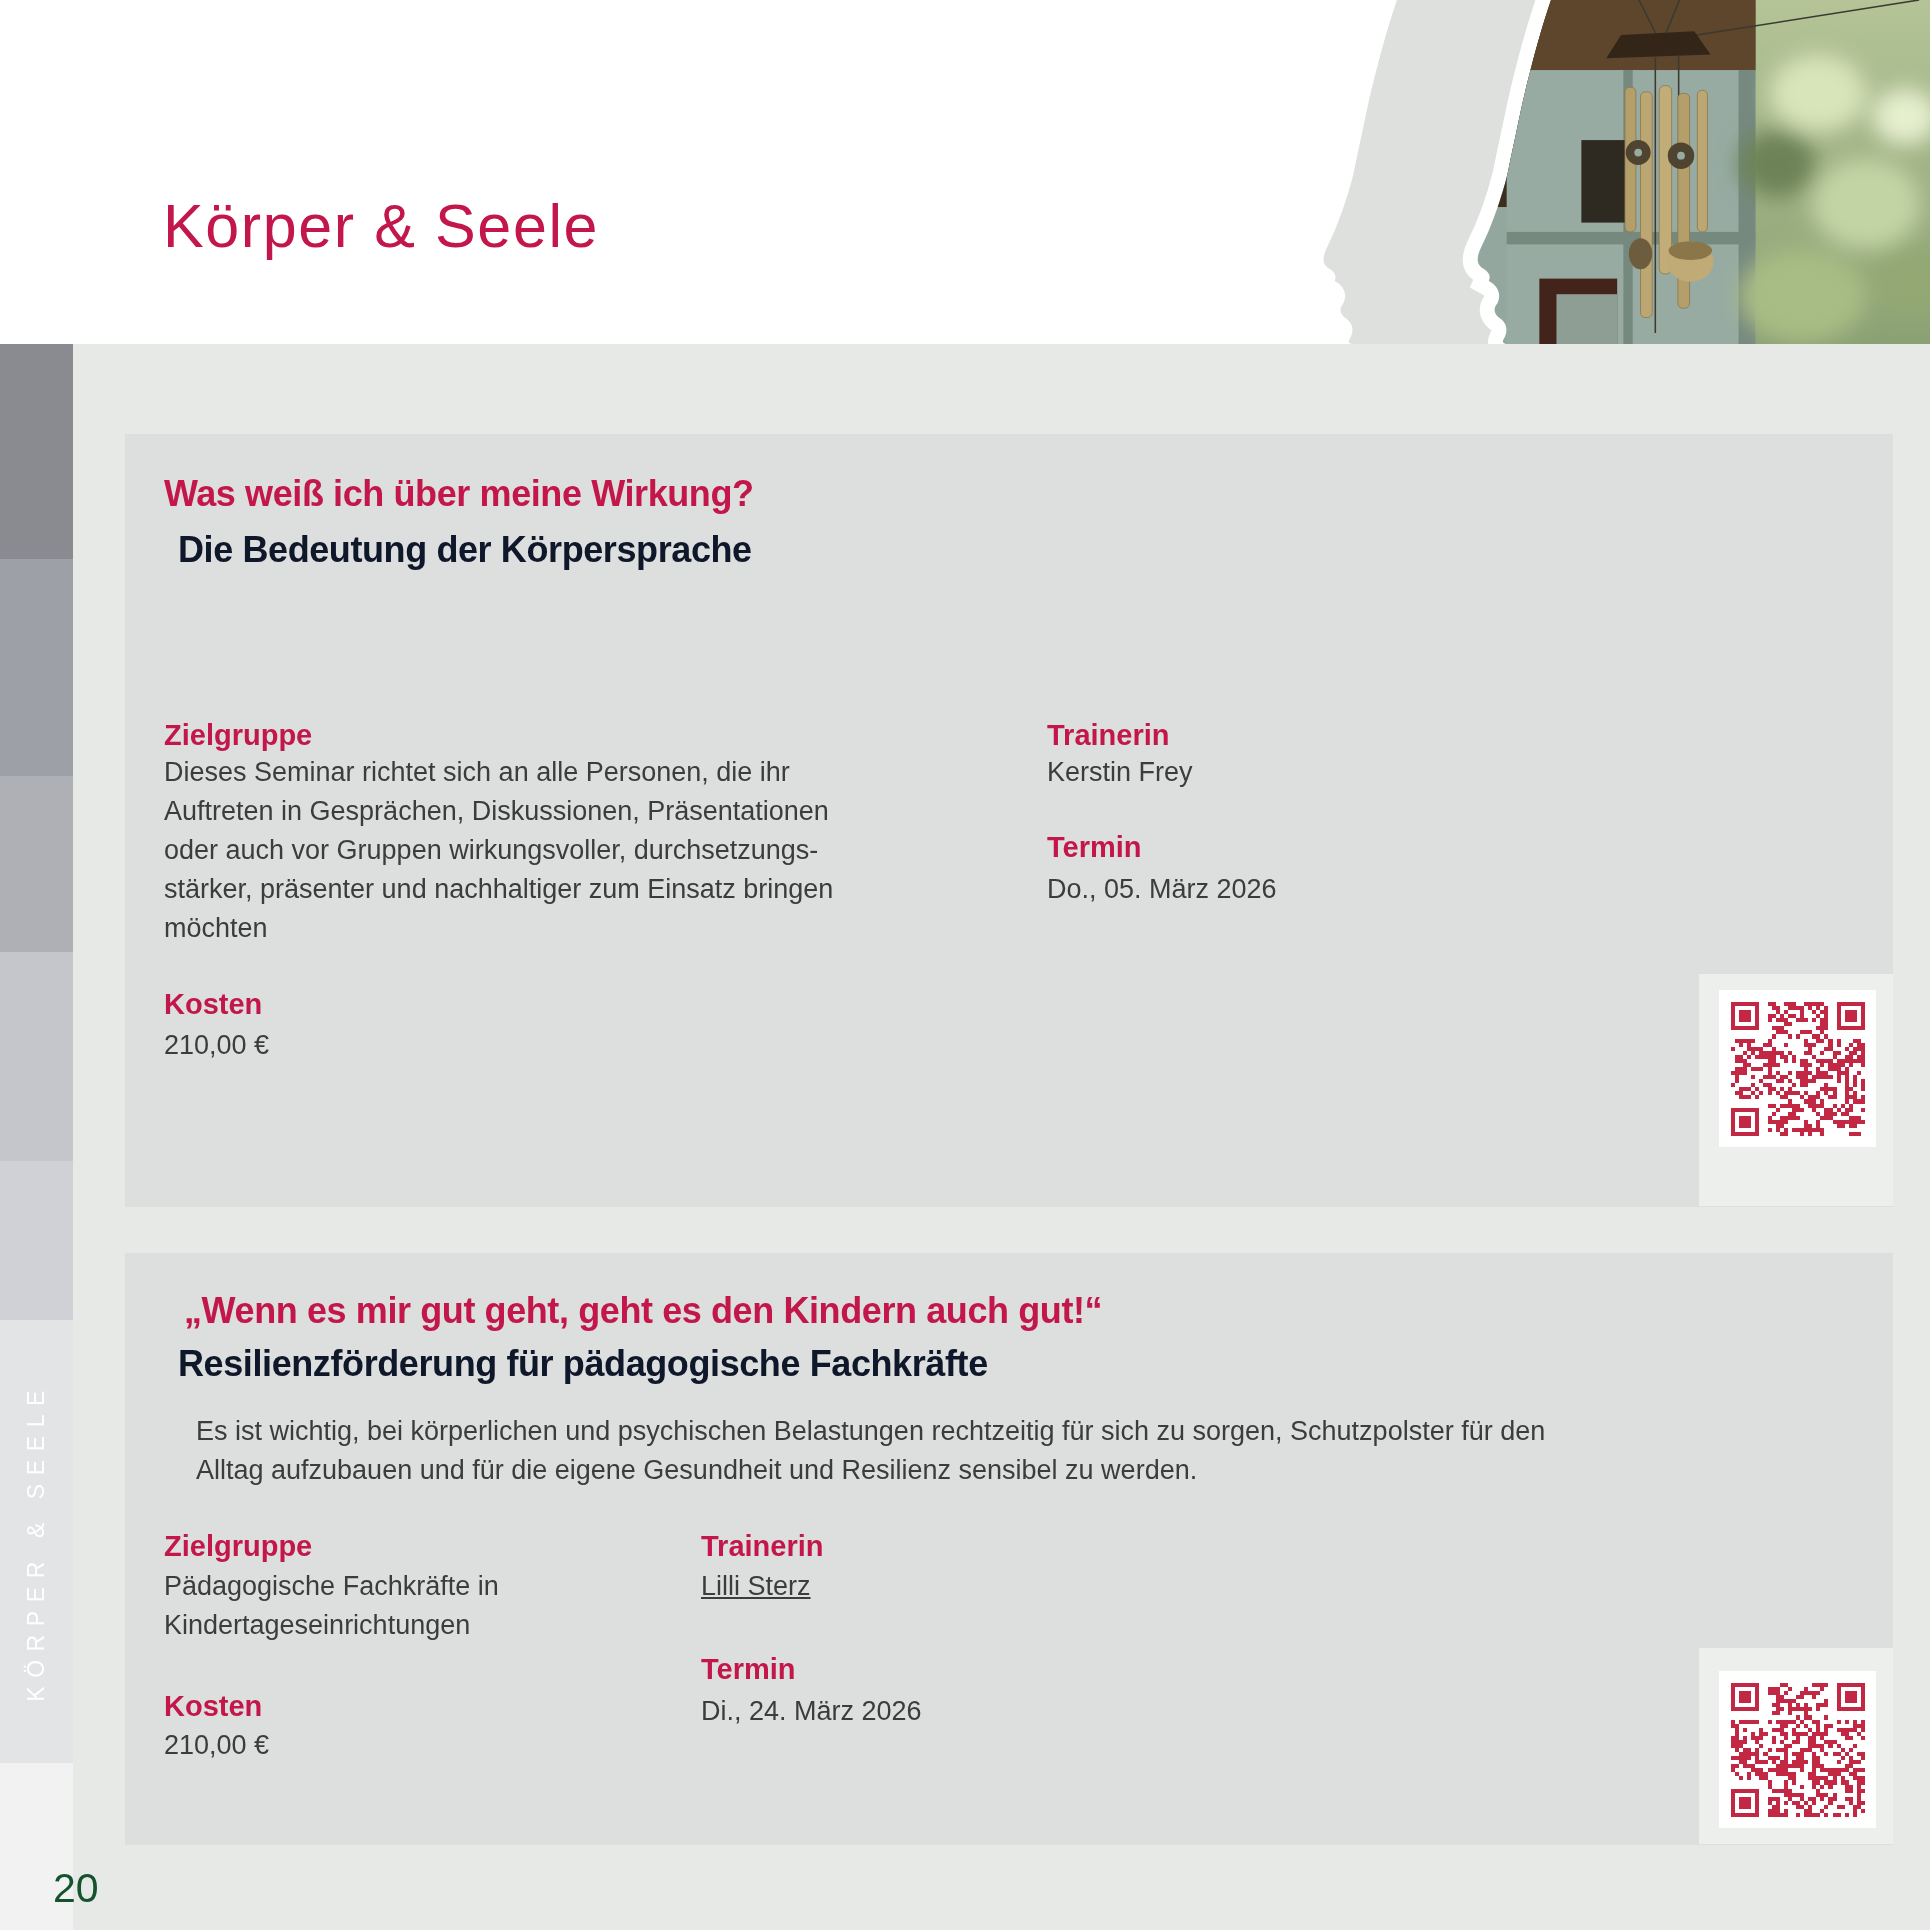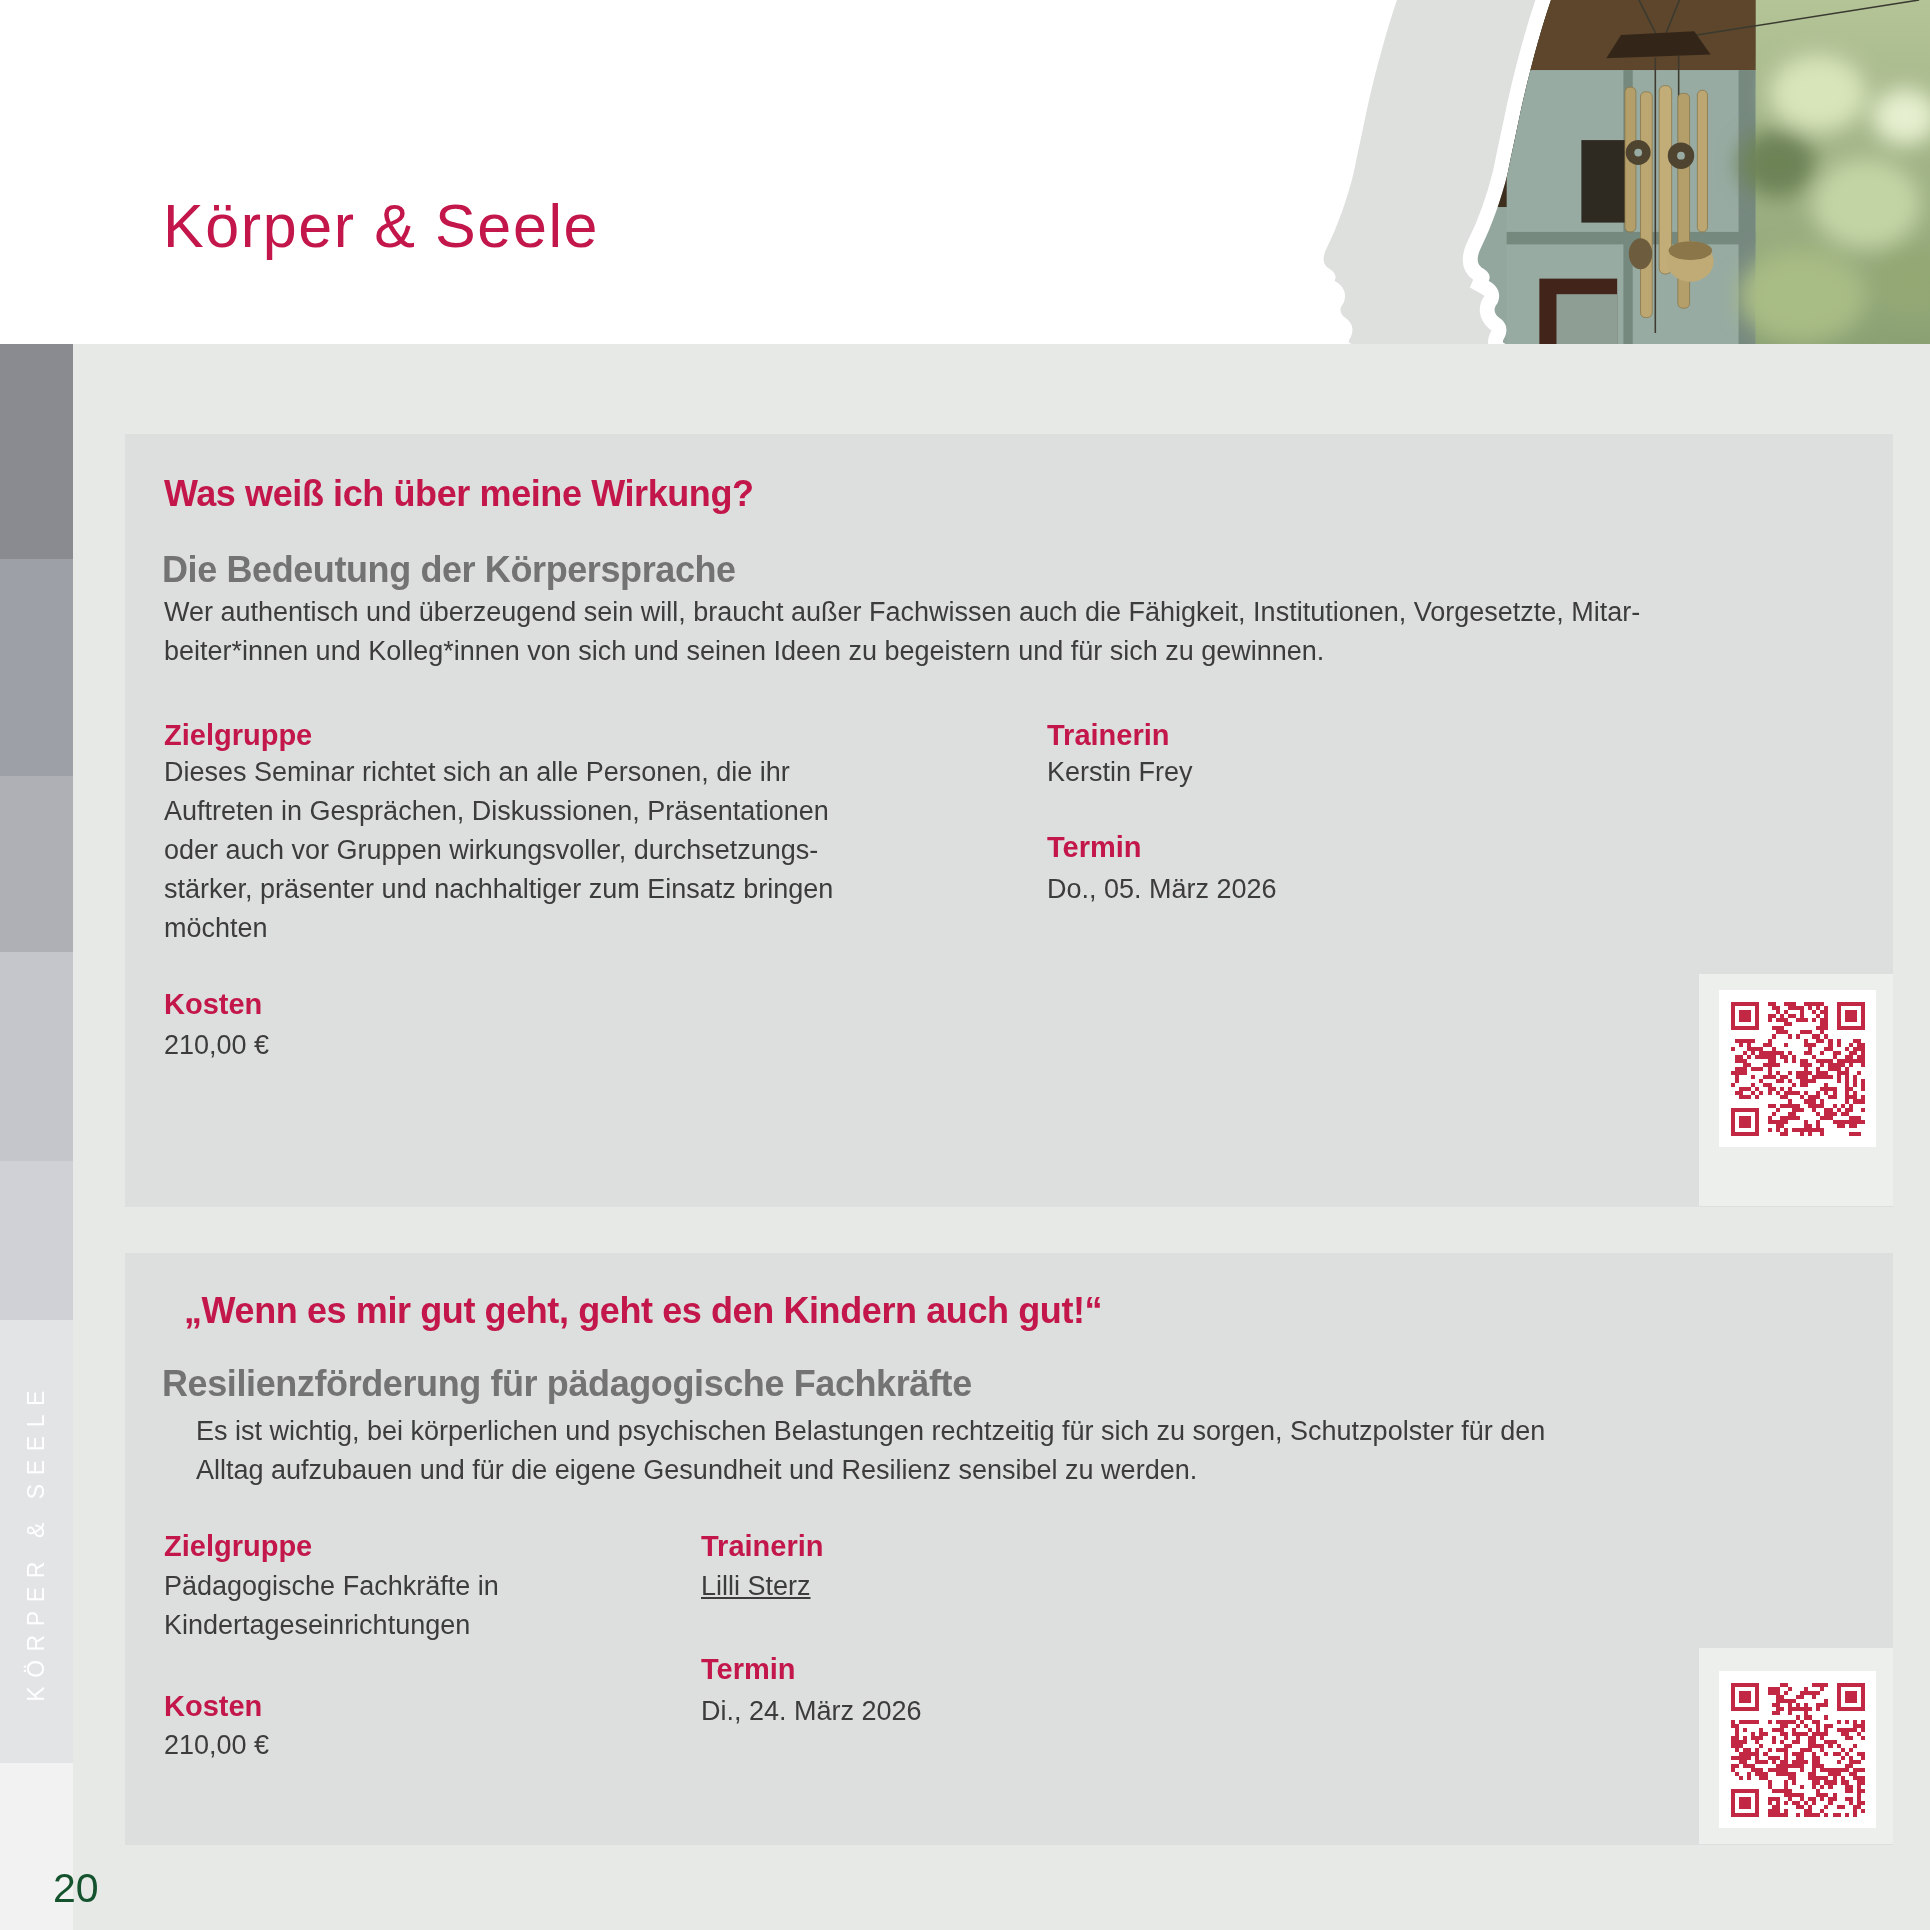--- a/index.html
+++ b/index.html
@@ -35,21 +35,21 @@
   .card2{top:1253px;height:592px;}
   .cutout{left:1699px;width:194px;background:#EDEFED;}
   .cut1{top:974px;height:232px;}
   .cut2{top:1648px;height:196px;}
   .qrbox{left:1719px;width:157px;height:157px;background:#ffffff;display:flex;align-items:center;justify-content:center;}
   .qr1{top:990px;}
   .qr2{top:1671px;}
   .qrbox svg{width:134px;height:134px;display:block;}
   
   .card .h-red{position:absolute;left:39px;font-size:36px;font-weight:700;letter-spacing:-0.4px;color:var(--accent);white-space:nowrap;}
-  .card .h-black{position:absolute;left:37px;font-size:36px;font-weight:700;letter-spacing:-0.4px;color:#737373;white-space:nowrap;margin-top:20px;}
+  .card .h-black{position:absolute;left:53px;font-size:36px;font-weight:700;letter-spacing:-0.4px;color:#0f172a;white-space:nowrap;}
   .card .desc{position:absolute;left:39px;font-size:27px;line-height:39px;color:#3C3C3C;white-space:pre-line;}
   .card .label{position:absolute;font-size:29px;font-weight:700;color:var(--accent);white-space:nowrap;}
   .card .val{position:absolute;font-size:27px;line-height:39px;color:#3C3C3C;white-space:pre-line;}
   .c1l{left:39px;} .c1-col2{left:922px;} .c2-col2{left:576px;}
   .card1 .h-red{top:39px;} .card1 .h-black{top:95px;} .card1 .desc{top:159px;}
   .card1 .zg-label{top:285px;} .card1 .zg-val{top:319px;}
   .card1 .ko-label{top:554px;} .card1 .ko-val{top:592px;}
   .card1 .tr-label{top:285px;} .card1 .tr-val{top:319px;}
   .card1 .te-label{top:397px;} .card1 .te-val{top:436px;}
   .card2 .h-red{top:37px;margin-left:20px;} .card2 .h-black{top:90px;} .card2 .desc{top:159px;margin-left:32px;}
@@ -136,22 +136,20 @@
       <ellipse cx="536" cy="336" rx="30" ry="26" fill="#C0AB76"></ellipse>
       <ellipse cx="536" cy="322" rx="28" ry="12" fill="#8A7648"></ellipse>
       <ellipse cx="472" cy="326" rx="15" ry="20" fill="#6E5C3E"></ellipse>
     </g>
   </g>
 </svg>
 
 <div class="abs card card1">
   <div class="h-red">Was weiß ich über meine Wirkung?</div>
   <div class="h-black">Die Bedeutung der Körpersprache</div>
-  <div class="desc">Wer authentisch und überzeugend sein will, braucht außer Fachwissen auch die Fähigkeit, Institutionen, Vorgesetzte, Mitar-
-beiter*innen und Kolleg*innen von sich und seinen Ideen zu begeistern und für sich zu gewinnen.</div>
   <div class="label zg-label c1l">Zielgruppe</div>
   <div class="val zg-val c1l">Dieses Seminar richtet sich an alle Personen, die ihr
 Auftreten in Gesprächen, Diskussionen, Präsentationen
 oder auch vor Gruppen wirkungsvoller, durchsetzungs-
 stärker, präsenter und nachhaltiger zum Einsatz bringen
 möchten</div>
   <div class="label ko-label c1l">Kosten</div>
   <div class="val ko-val c1l">210,00 €</div>
   <div class="label tr-label c1-col2">Trainerin</div>
   <div class="val tr-val c1-col2">Kerstin Frey</div>

